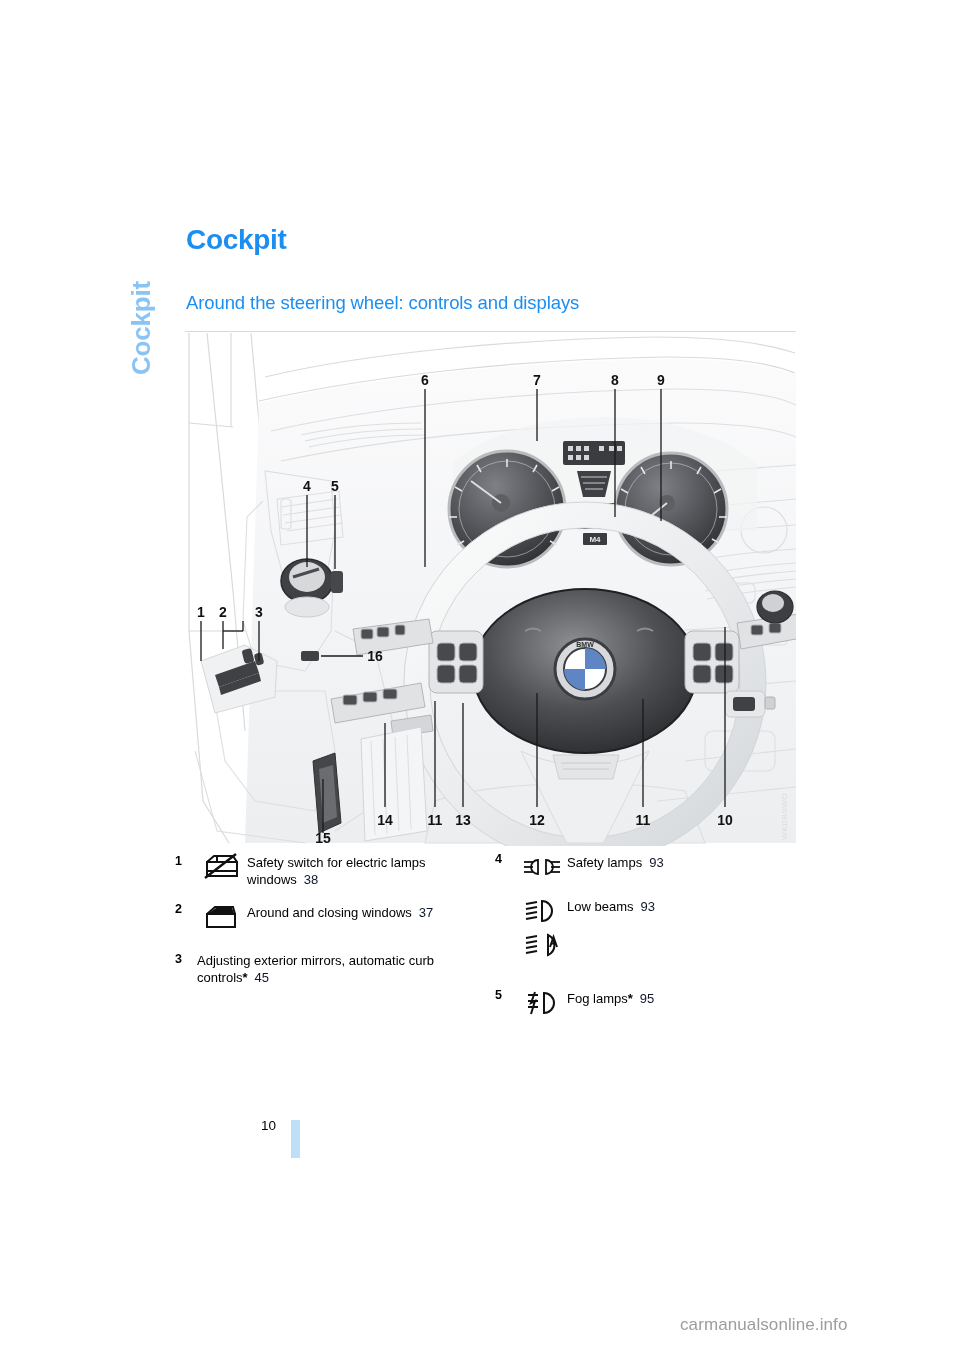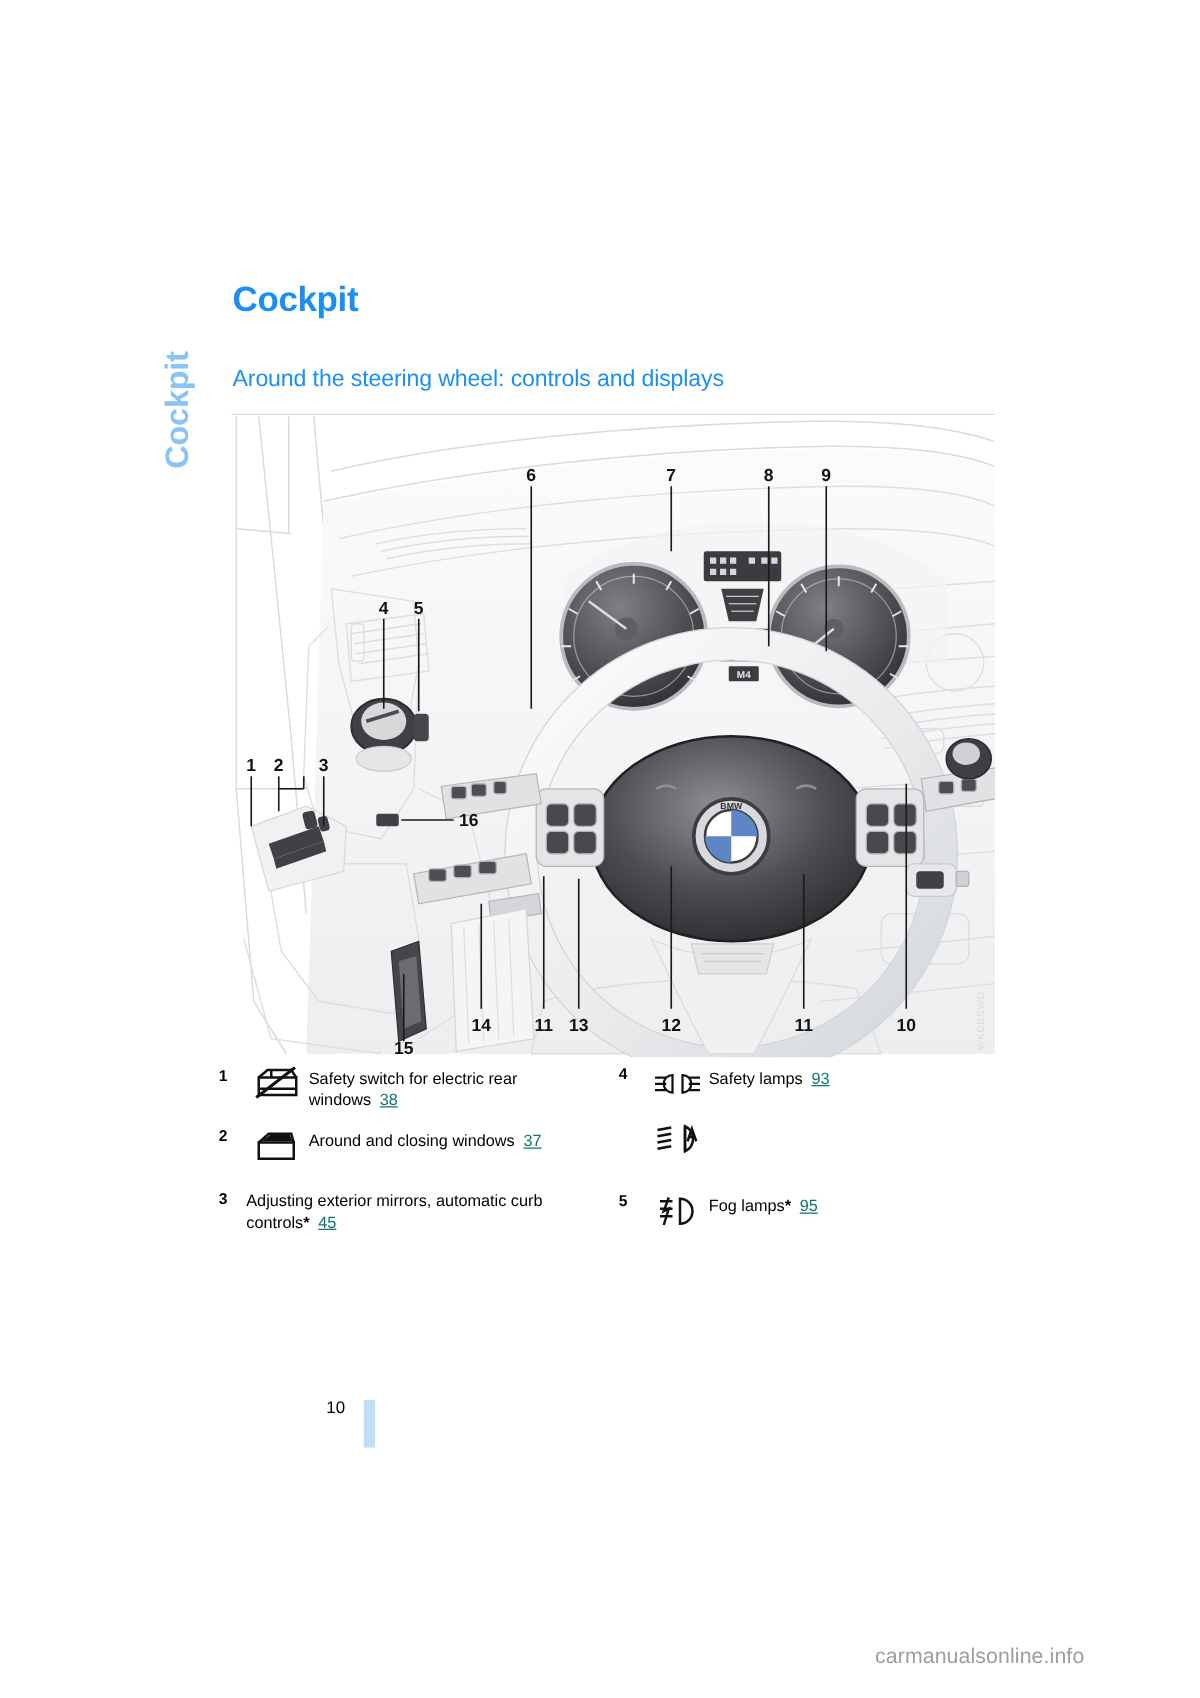--- a/index.html
+++ b/index.html
@@ -129,21 +129,21 @@
   }
   .legend-icon svg { display: block; }
   .legend-text {
     font-size: 13px;
     color: #000;
     line-height: 16.5px;
     padding-top: 3px;
     flex: 1 1 auto;
   }
   .legend-text.noicon { padding-left: 0; }
-  .pg { color: #0f766e; text-decoration: underline; }
+  .pg { color: #0f172a; }
   .star { font-weight: bold; font-size: 13px; }
   .sp-md { display: inline-block; width: 7px; }
 
   
   #page-number {
     position: absolute;
     left: 261px;
     top: 1118px;
     font-size: 13.5px;
     color: #000;
@@ -156,21 +156,20 @@
     height: 38px;
     background: #bddff8;
   }
   #watermark {
     position: absolute;
     left: 680px;
     top: 1315px;
     font-size: 17px;
     color: #9d9d9d;
     letter-spacing: 0.1px;
-    margin-left: 20px;
   }
 </style>
 </head>
 <body>
 
 <div id="chapter-tab">
   <div class="vtext">Cockpit</div>
 </div>
 
 <div id="page-title">Cockpit</div>
@@ -485,21 +484,21 @@
           <g stroke="#111" stroke-width="2" fill="none">
             <path d="M4 9 L34 9 L34 23 L4 23 Z"></path>
             <path d="M4 9 L11 3 L30 3 L34 9"></path>
             <line x1="4" y1="18" x2="34" y2="18"></line>
             <line x1="14" y1="3" x2="14" y2="9"></line>
           </g>
           <line x1="2" y1="25" x2="33" y2="1" stroke="#111" stroke-width="2.4"></line>
         </svg>
       </div>
       <div class="legend-text">
-        <span>Safety switch for electric rear</span><br>
+        <span>Safety switch for electric lamps</span><br>
         <span>windows</span><span class="sp-md"></span><span class="pg">38</span>
       </div>
     </div>
 
     <div class="legend-item" style="margin-bottom:18px;">
       <div class="legend-num" style="padding-top:0;">2</div>
       <div class="legend-icon">
         <svg width="38" height="26" viewBox="0 0 38 26">
           <g stroke="#111" stroke-width="2" fill="none">
             <path d="M4 10 L32 10 L32 23 L4 23 Z"></path>
@@ -538,20 +537,37 @@
             <line x1="29" y1="10" x2="38" y2="10"></line>
             <line x1="29" y1="15" x2="38" y2="15"></line>
           </g>
         </svg>
       </div>
       <div class="legend-text">
         <span>Safety lamps</span><span class="sp-md"></span><span class="pg">93</span>
       </div>
     </div>
 
+    <div class="legend-item" style="margin-bottom:4px;">
+      <div class="legend-num"></div>
+      <div class="legend-icon">
+        <svg width="40" height="26" viewBox="0 0 40 26">
+          <g stroke="#111" stroke-width="2" fill="none">
+            <path d="M20 3 A10 10 0 0 1 20 23 Z"></path>
+            <line x1="4" y1="6" x2="15" y2="4"></line>
+            <line x1="4" y1="11" x2="15" y2="9"></line>
+            <line x1="4" y1="16" x2="15" y2="14"></line>
+            <line x1="4" y1="21" x2="15" y2="19"></line>
+          </g>
+        </svg>
+      </div>
+      <div class="legend-text">
+        <span>Low beams</span><span class="sp-md"></span><span class="pg">93</span>
+      </div>
+    </div>
 
     <div class="legend-item" style="margin-bottom:28px;">
       <div class="legend-num"></div>
       <div class="legend-icon">
         <svg width="40" height="28" viewBox="0 0 40 28">
           <g stroke="#111" stroke-width="2" fill="none">
             <path d="M26 4 A11 11 0 0 1 26 24 L26 4 Z"></path>
             <path d="M26 24 L26 4"></path>
             <line x1="4" y1="7" x2="15" y2="5"></line>
             <line x1="4" y1="12" x2="15" y2="10"></line>

